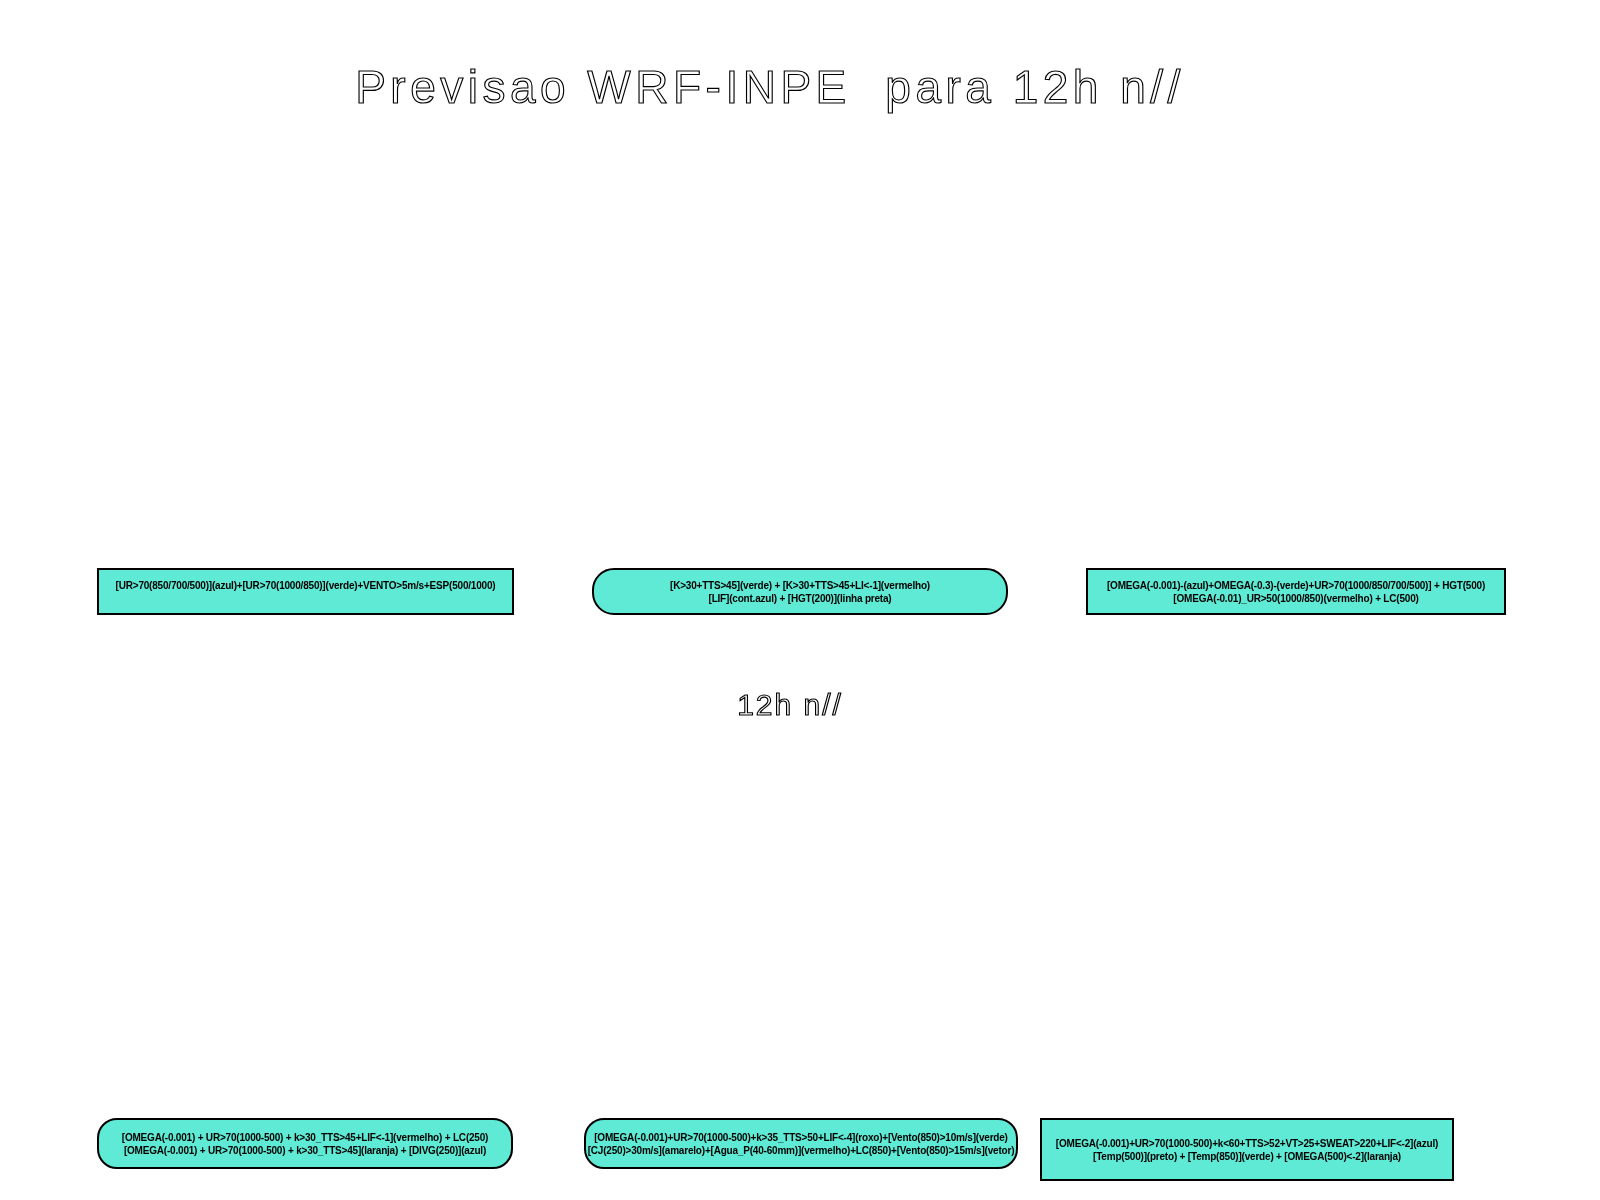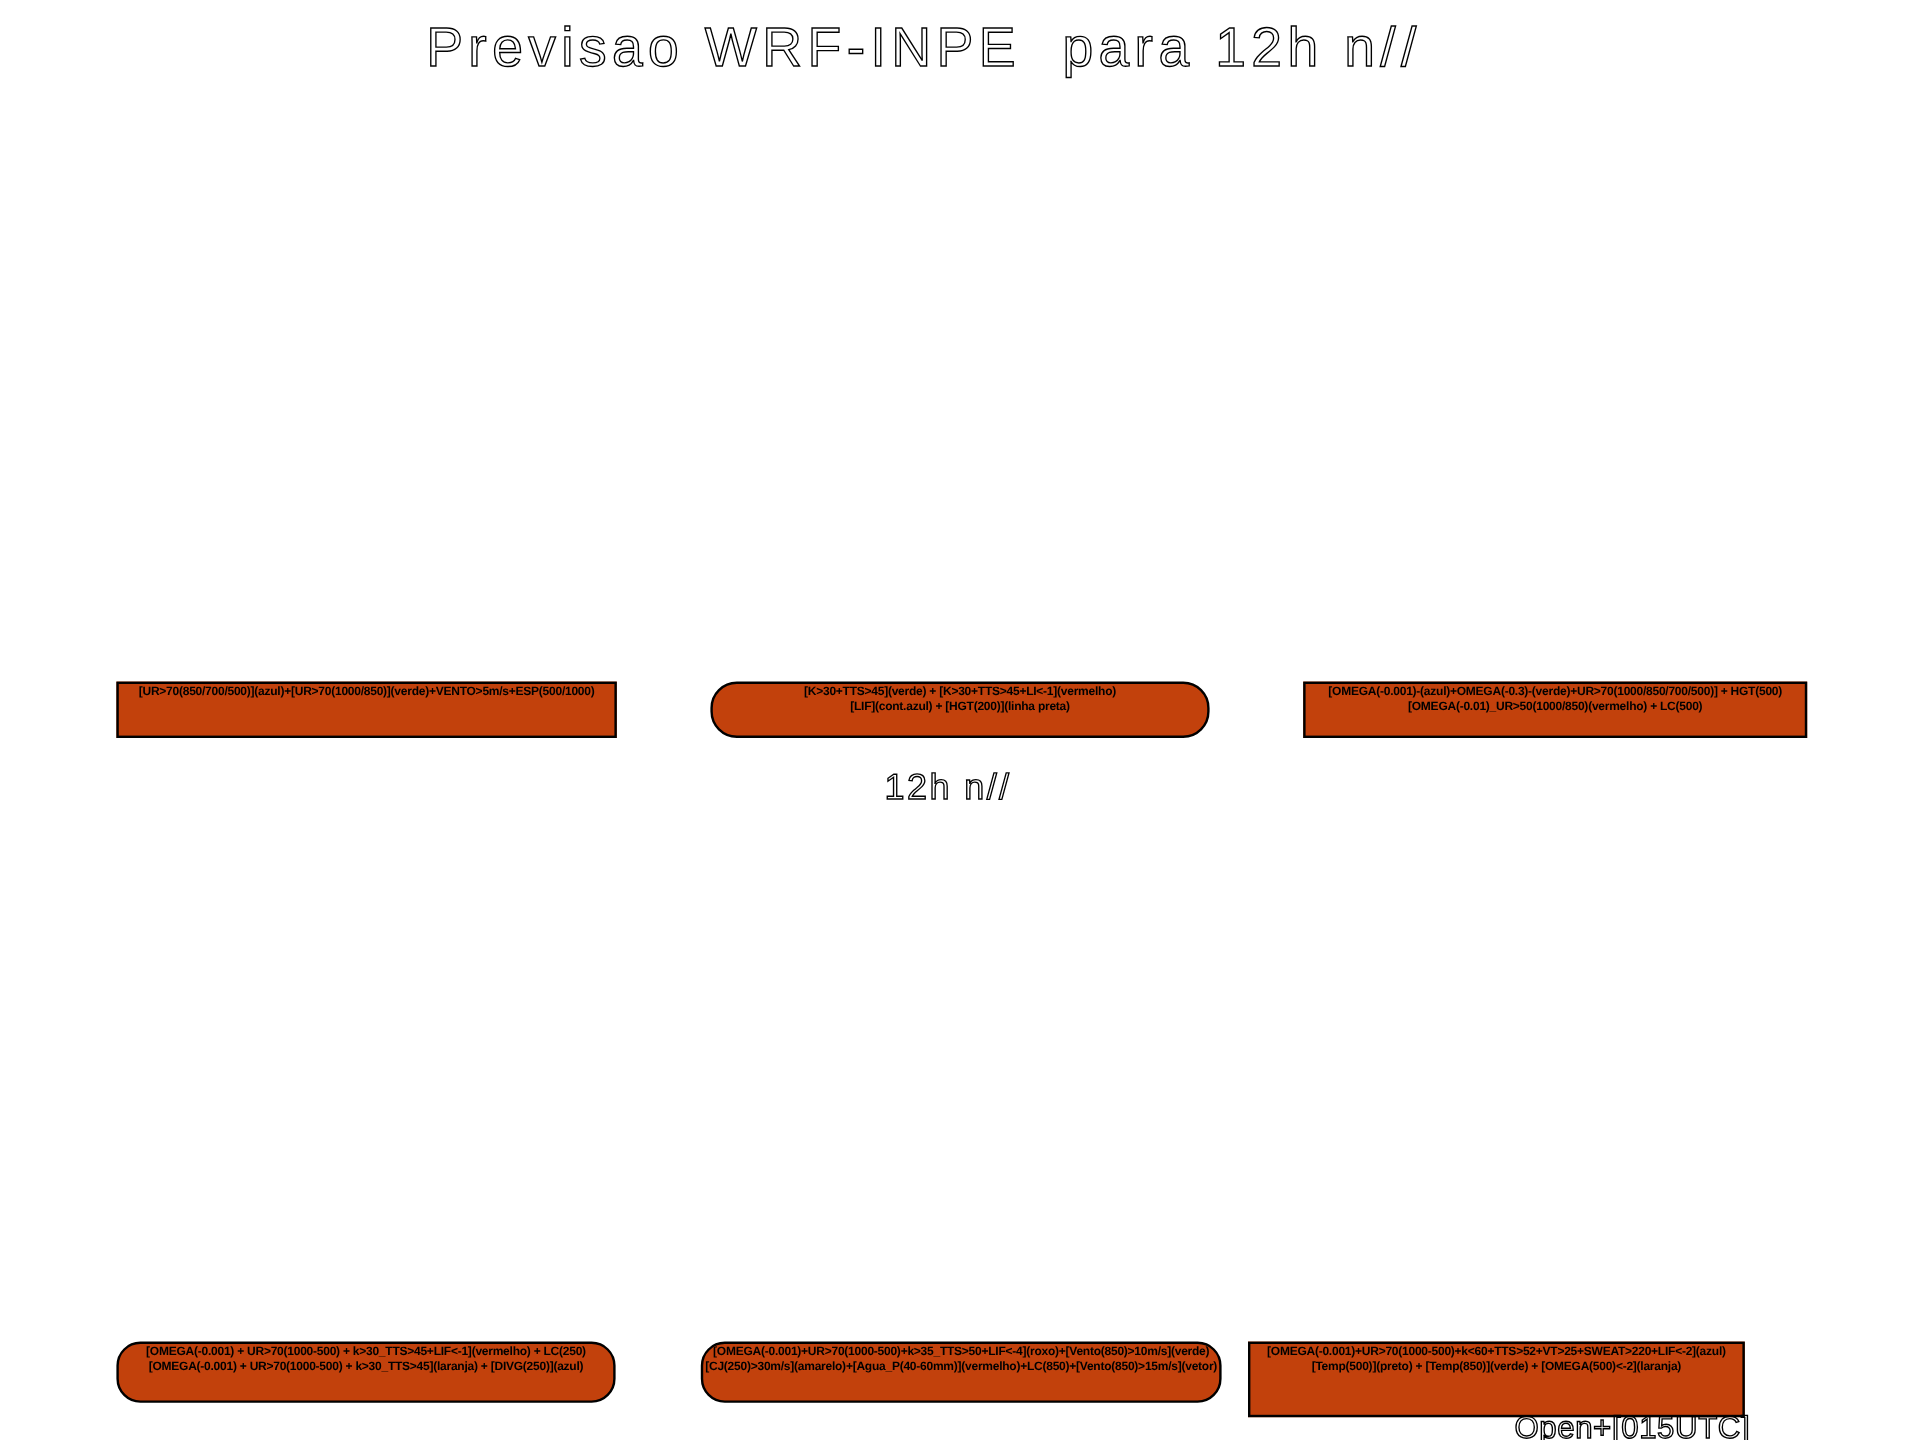--- a/index.html
+++ b/index.html
@@ -7,21 +7,21 @@
     width: 1600px; height: 1200px;
     background: #ffffff;
     font-family: "Liberation Sans", sans-serif;
     position: relative;
     overflow: hidden;
     color: #000;
   }
   .page { position: absolute; inset: 0; }
 
   
-  .hairline { color: #000; font-weight: 400; }
+  .hairline { color: #000; font-weight: 400; margin-top: 48px; }
   @supports (-webkit-text-stroke: 1px #000) {
     .hairline { color: transparent; -webkit-text-stroke: 1.15px #000; }
   }
 
   .title {
     position: absolute;
     left: 0; top: 12px; width: 1540px;
     text-align: center;
     font-size: 46px;
     letter-spacing: 4.5px;
@@ -42,23 +42,24 @@
     left: 1262px; top: 1174px;
     font-size: 26px;
     letter-spacing: 0.5px;
     white-space: pre;
   }
 
   .legend-box {
     position: absolute;
     box-sizing: border-box;
     border: 2px solid #000;
-    background: #c2410c;
+    background: #5eead4;
     display: flex;
     flex-direction: column;
+    justify-content: center;
     align-items: center;
     font-size: 10px;
     font-weight: bold;
     letter-spacing: -0.2px;
     text-align: center;
     overflow: hidden;
   }
   .legend-box .line {
     height: 13px;
     line-height: 13px;

